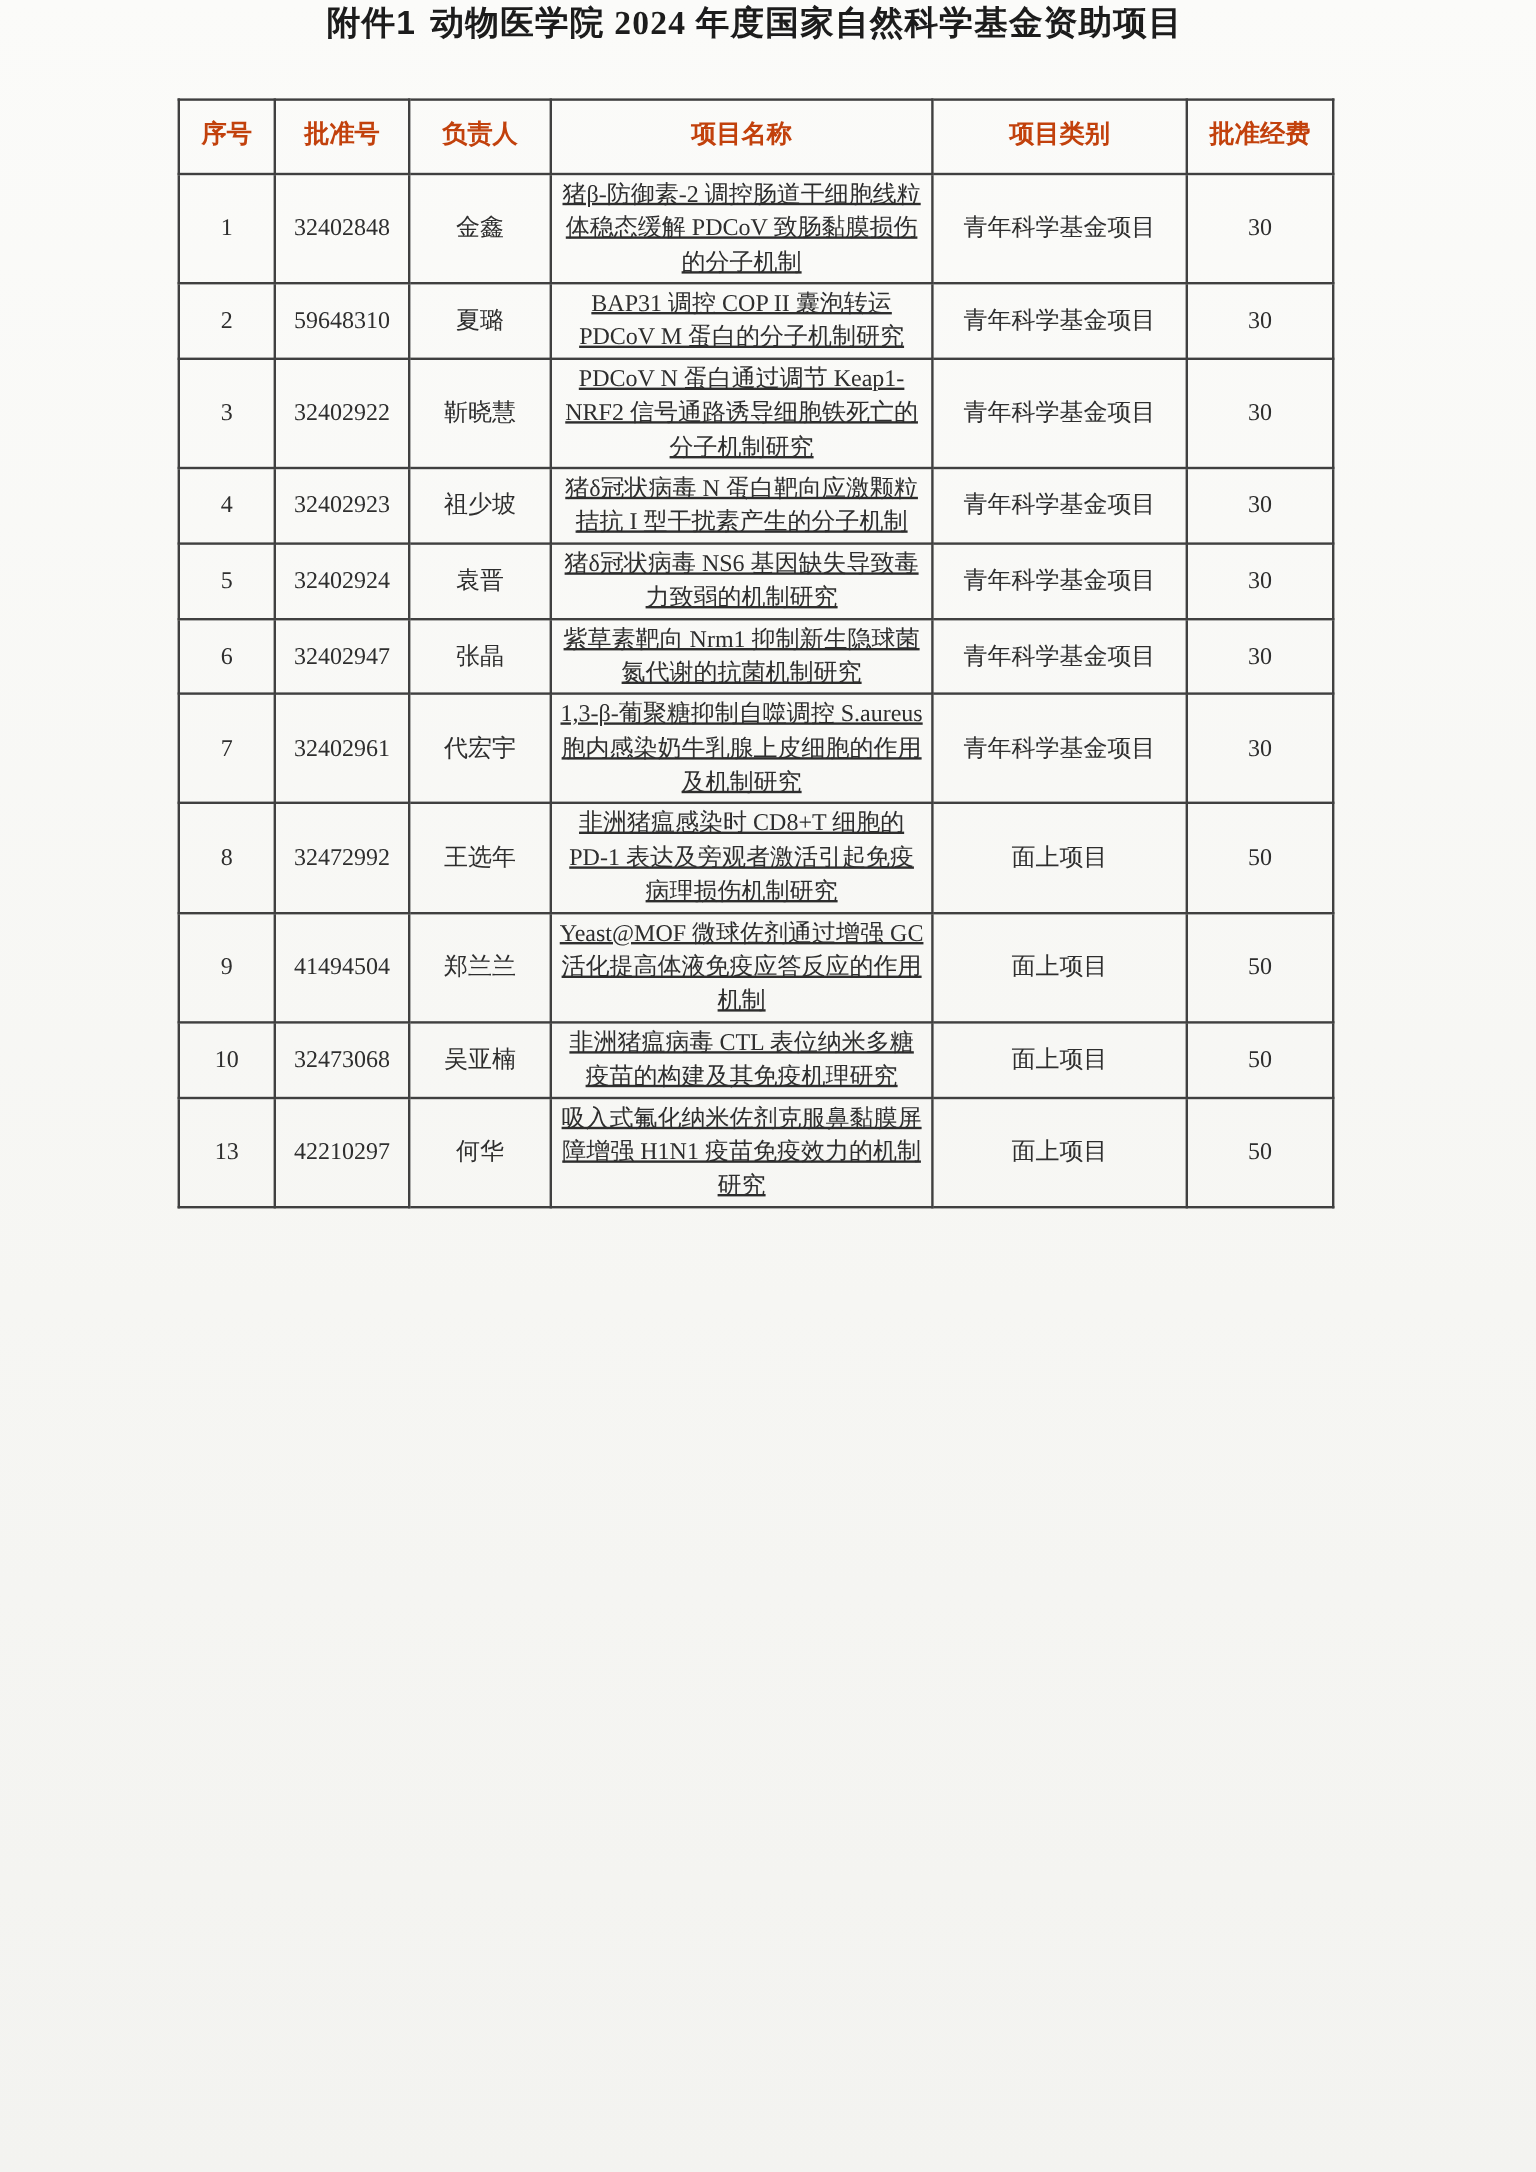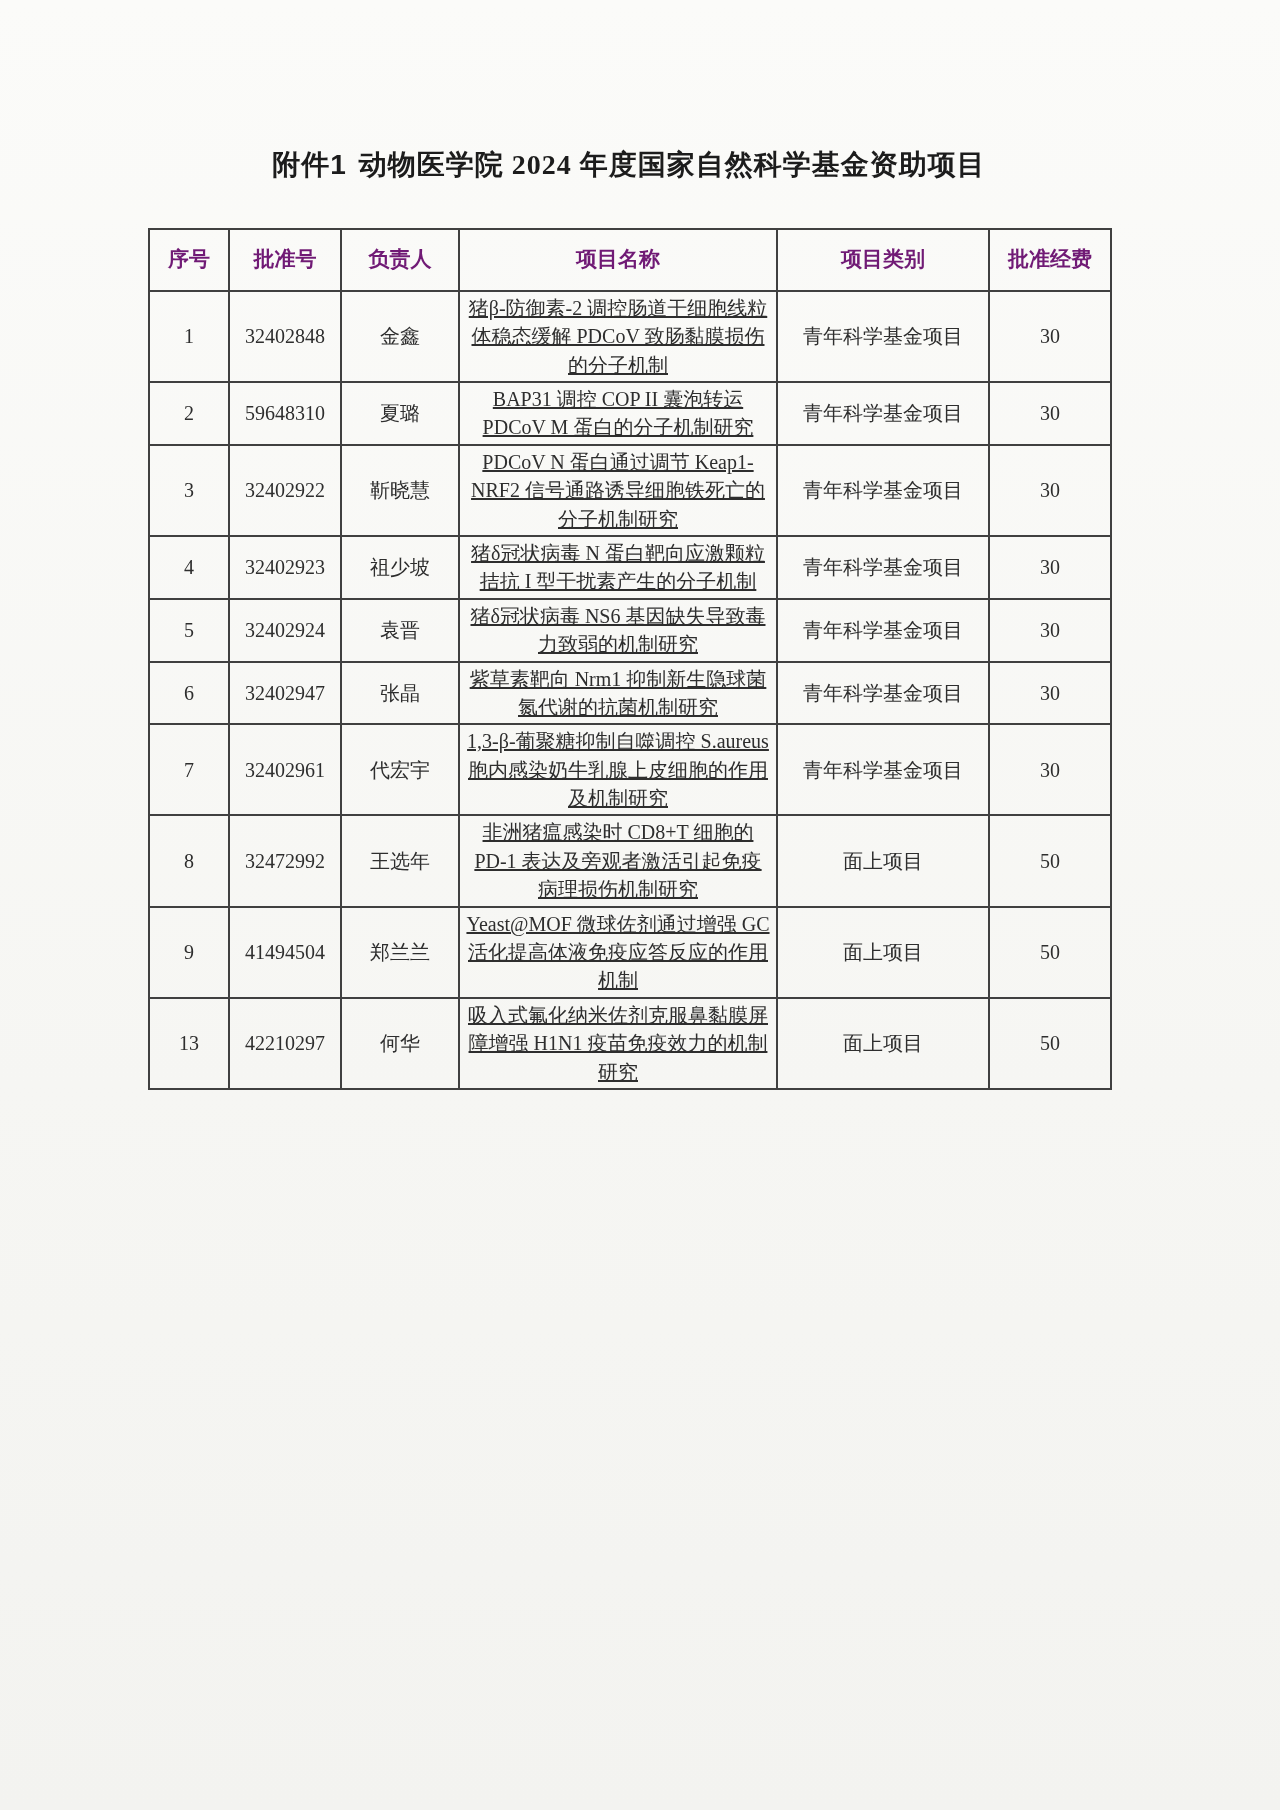--- a/index.html
+++ b/index.html
@@ -8,21 +8,20 @@
   }
   body {
     width: 1280px;
     height: 1810px;
     background: linear-gradient(180deg, #fbfbf9 0%, #f6f6f3 60%, #f3f3f0 100%);
     font-family: "Liberation Serif", serif;
     color: #2b2b2b;
     -webkit-font-smoothing: antialiased;
   }
   .page {
-    padding-top: 146px;
   }
   .doc-title {
     width: 962px;
     margin: 0 0 0 148px;
     text-align: center;
     font-size: 28px;
     font-weight: bold;
     color: #1c1c1c;
     letter-spacing: 1px;
     white-space: nowrap;
@@ -46,24 +45,24 @@
     border: 2px solid #404040;
     text-align: center;
     vertical-align: middle;
     padding: 2px 6px;
     font-size: 20px;
     line-height: 1.42;
     color: #2e2e2e;
     word-break: break-word;
   }
   table.fund-table th {
-    font-family: Liberation Serif, serif;
+    font-family: Liberation Mono, monospace;
     font-weight: bold;
     font-size: 21px;
-    color: #701a75;
+    color: #c2410c;
     padding: 15px 4px;
   }
   table.fund-table td {
     font-family: "Liberation Serif", "DejaVu Serif", serif;
   }
   td.cell-project {
     padding: 2px 10px;
     text-decoration: underline;
   }
   
@@ -169,20 +168,28 @@
         </tr>
         <tr>
           <td class="cell-no">9</td>
           <td class="cell-grant-no">41494504</td>
           <td class="cell-pi">郑兰兰</td>
           <td class="cell-project">Yeast@MOF 微球佐剂通过增强 GC 活化提高体液免疫应答反应的作用机制</td>
           <td class="cell-category">面上项目</td>
           <td class="cell-fund">50</td>
         </tr>
         <tr>
+          <td class="cell-no">10</td>
+          <td class="cell-grant-no">32473068</td>
+          <td class="cell-pi">吴亚楠</td>
+          <td class="cell-project">非洲猪瘟病毒 CTL 表位纳米多糖疫苗的构建及其免疫机理研究</td>
+          <td class="cell-category">面上项目</td>
+          <td class="cell-fund">50</td>
+        </tr>
+        <tr>
           <td class="cell-no">13</td>
           <td class="cell-grant-no">42210297</td>
           <td class="cell-pi">何华</td>
           <td class="cell-project">吸入式氟化纳米佐剂克服鼻黏膜屏障增强 H1N1 疫苗免疫效力的机制研究</td>
           <td class="cell-category">面上项目</td>
           <td class="cell-fund">50</td>
         </tr>
       </tbody>
   </table>
 

